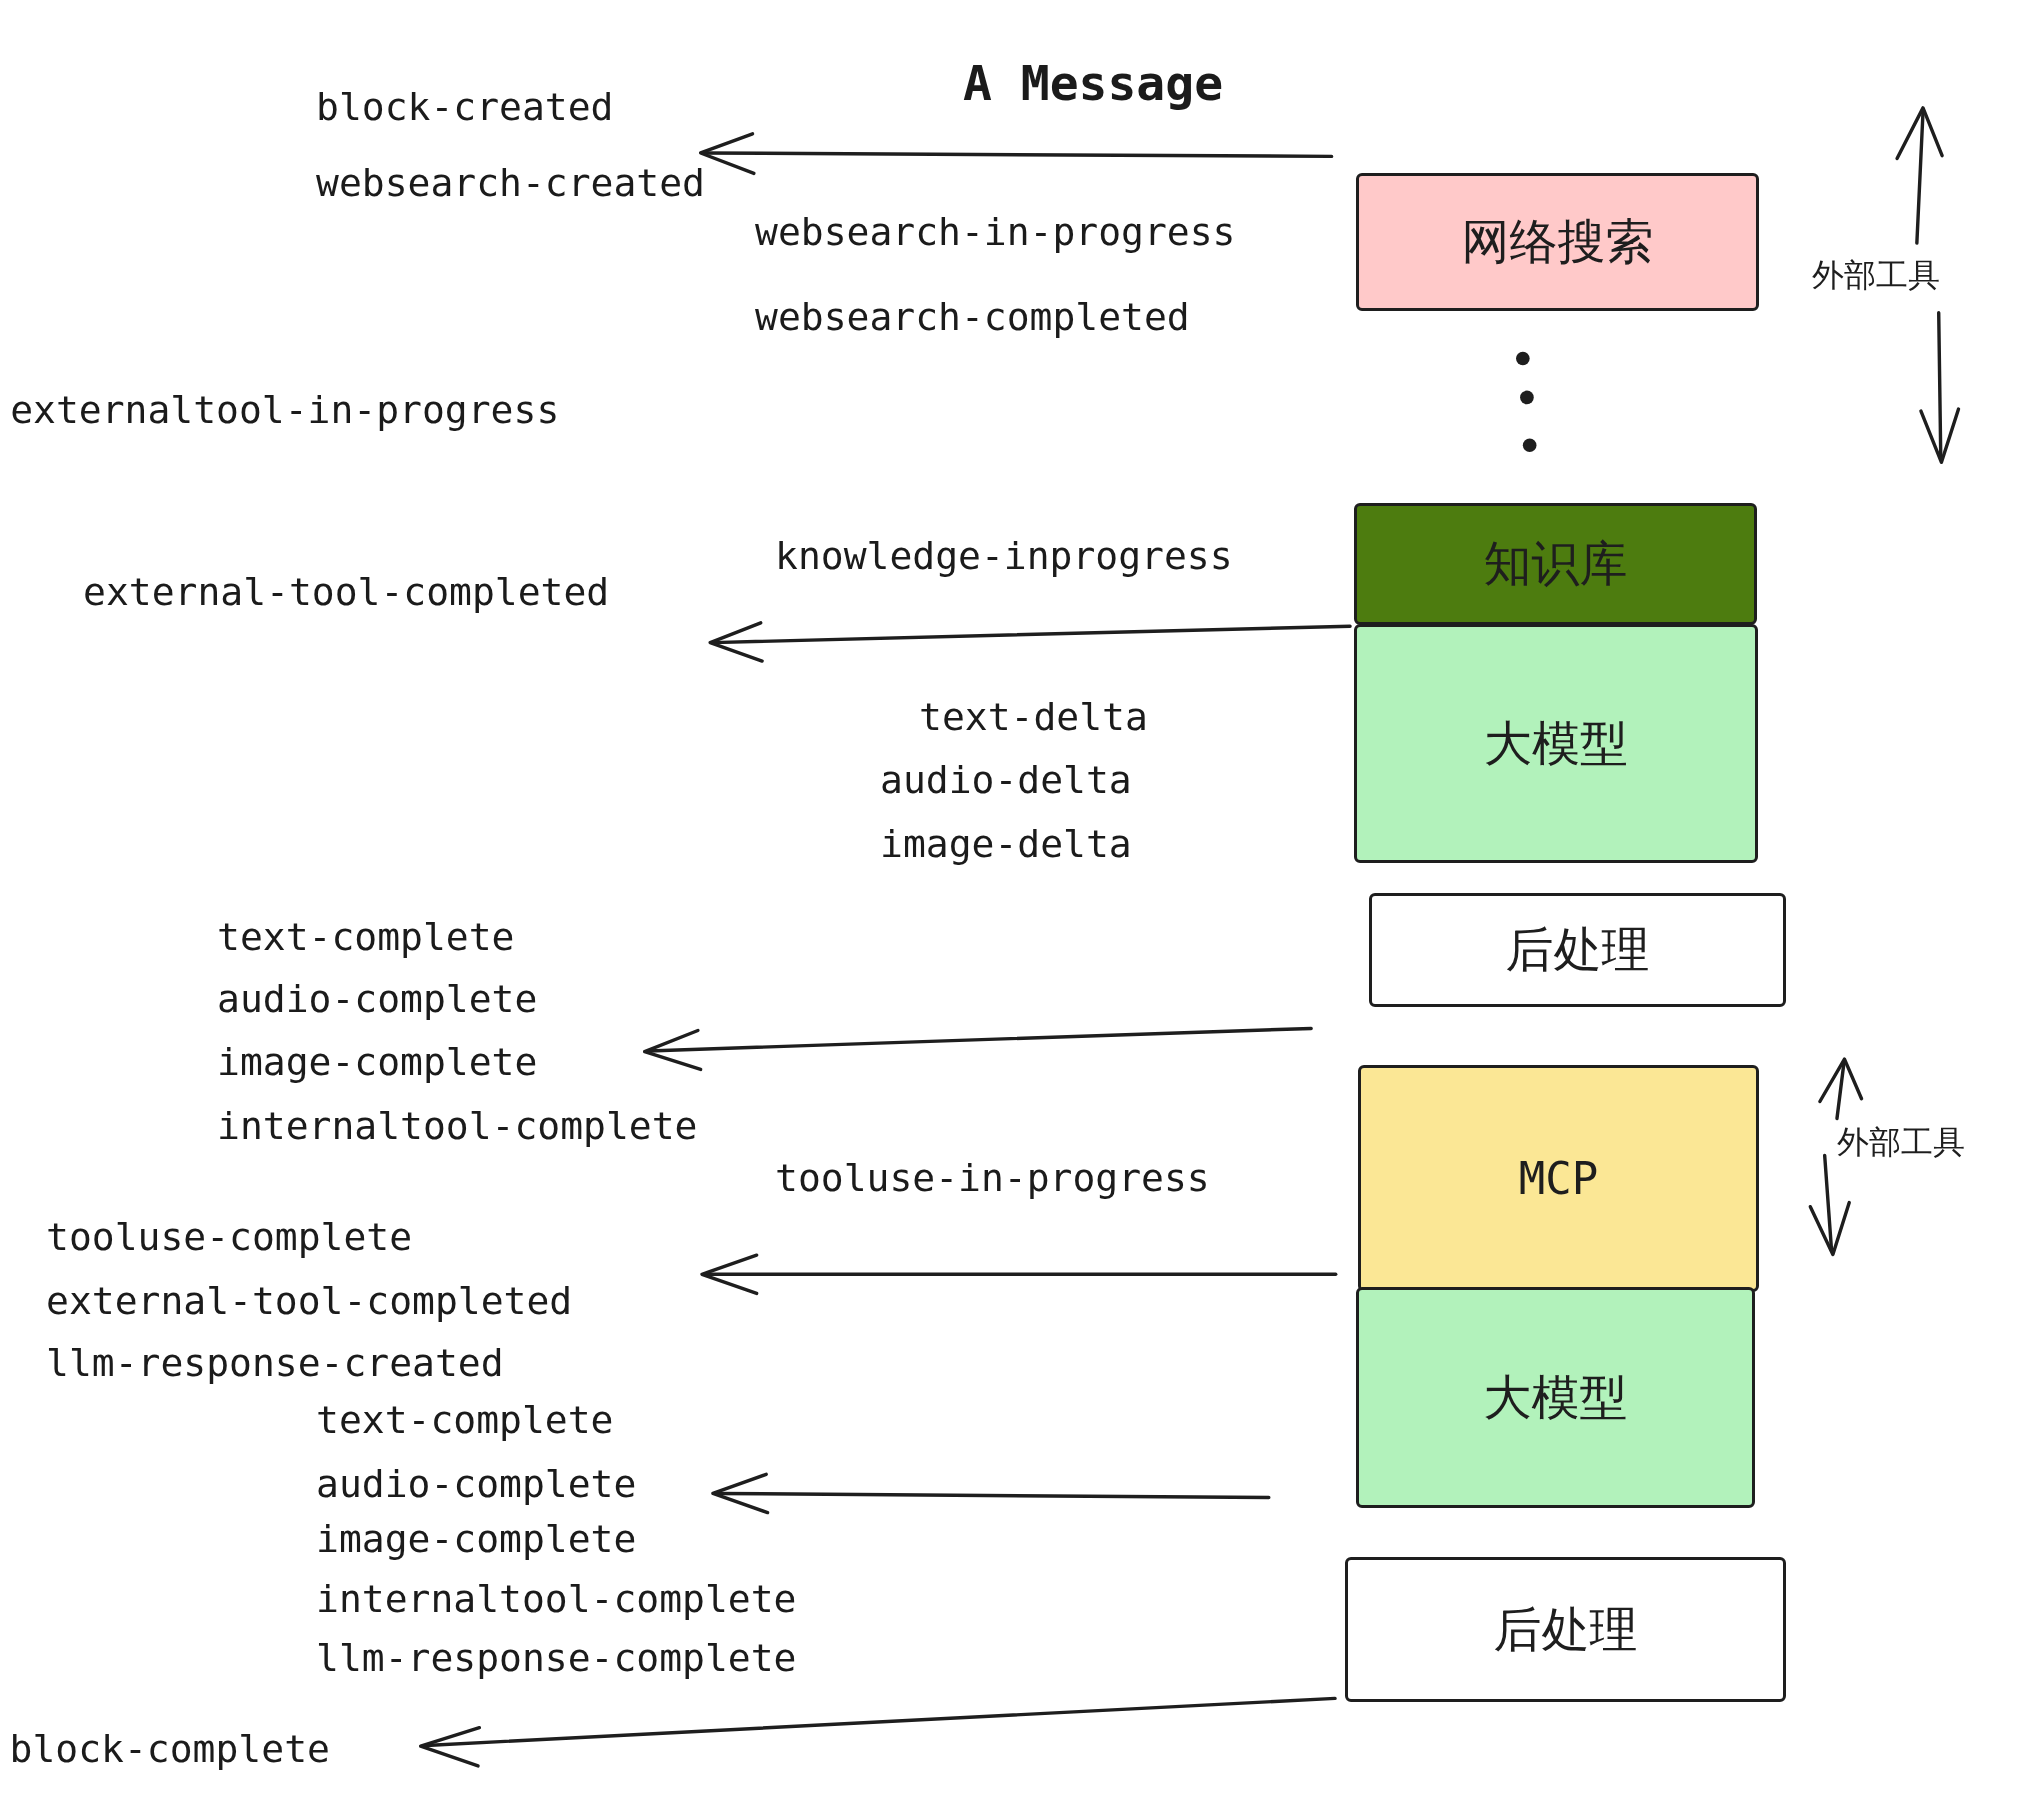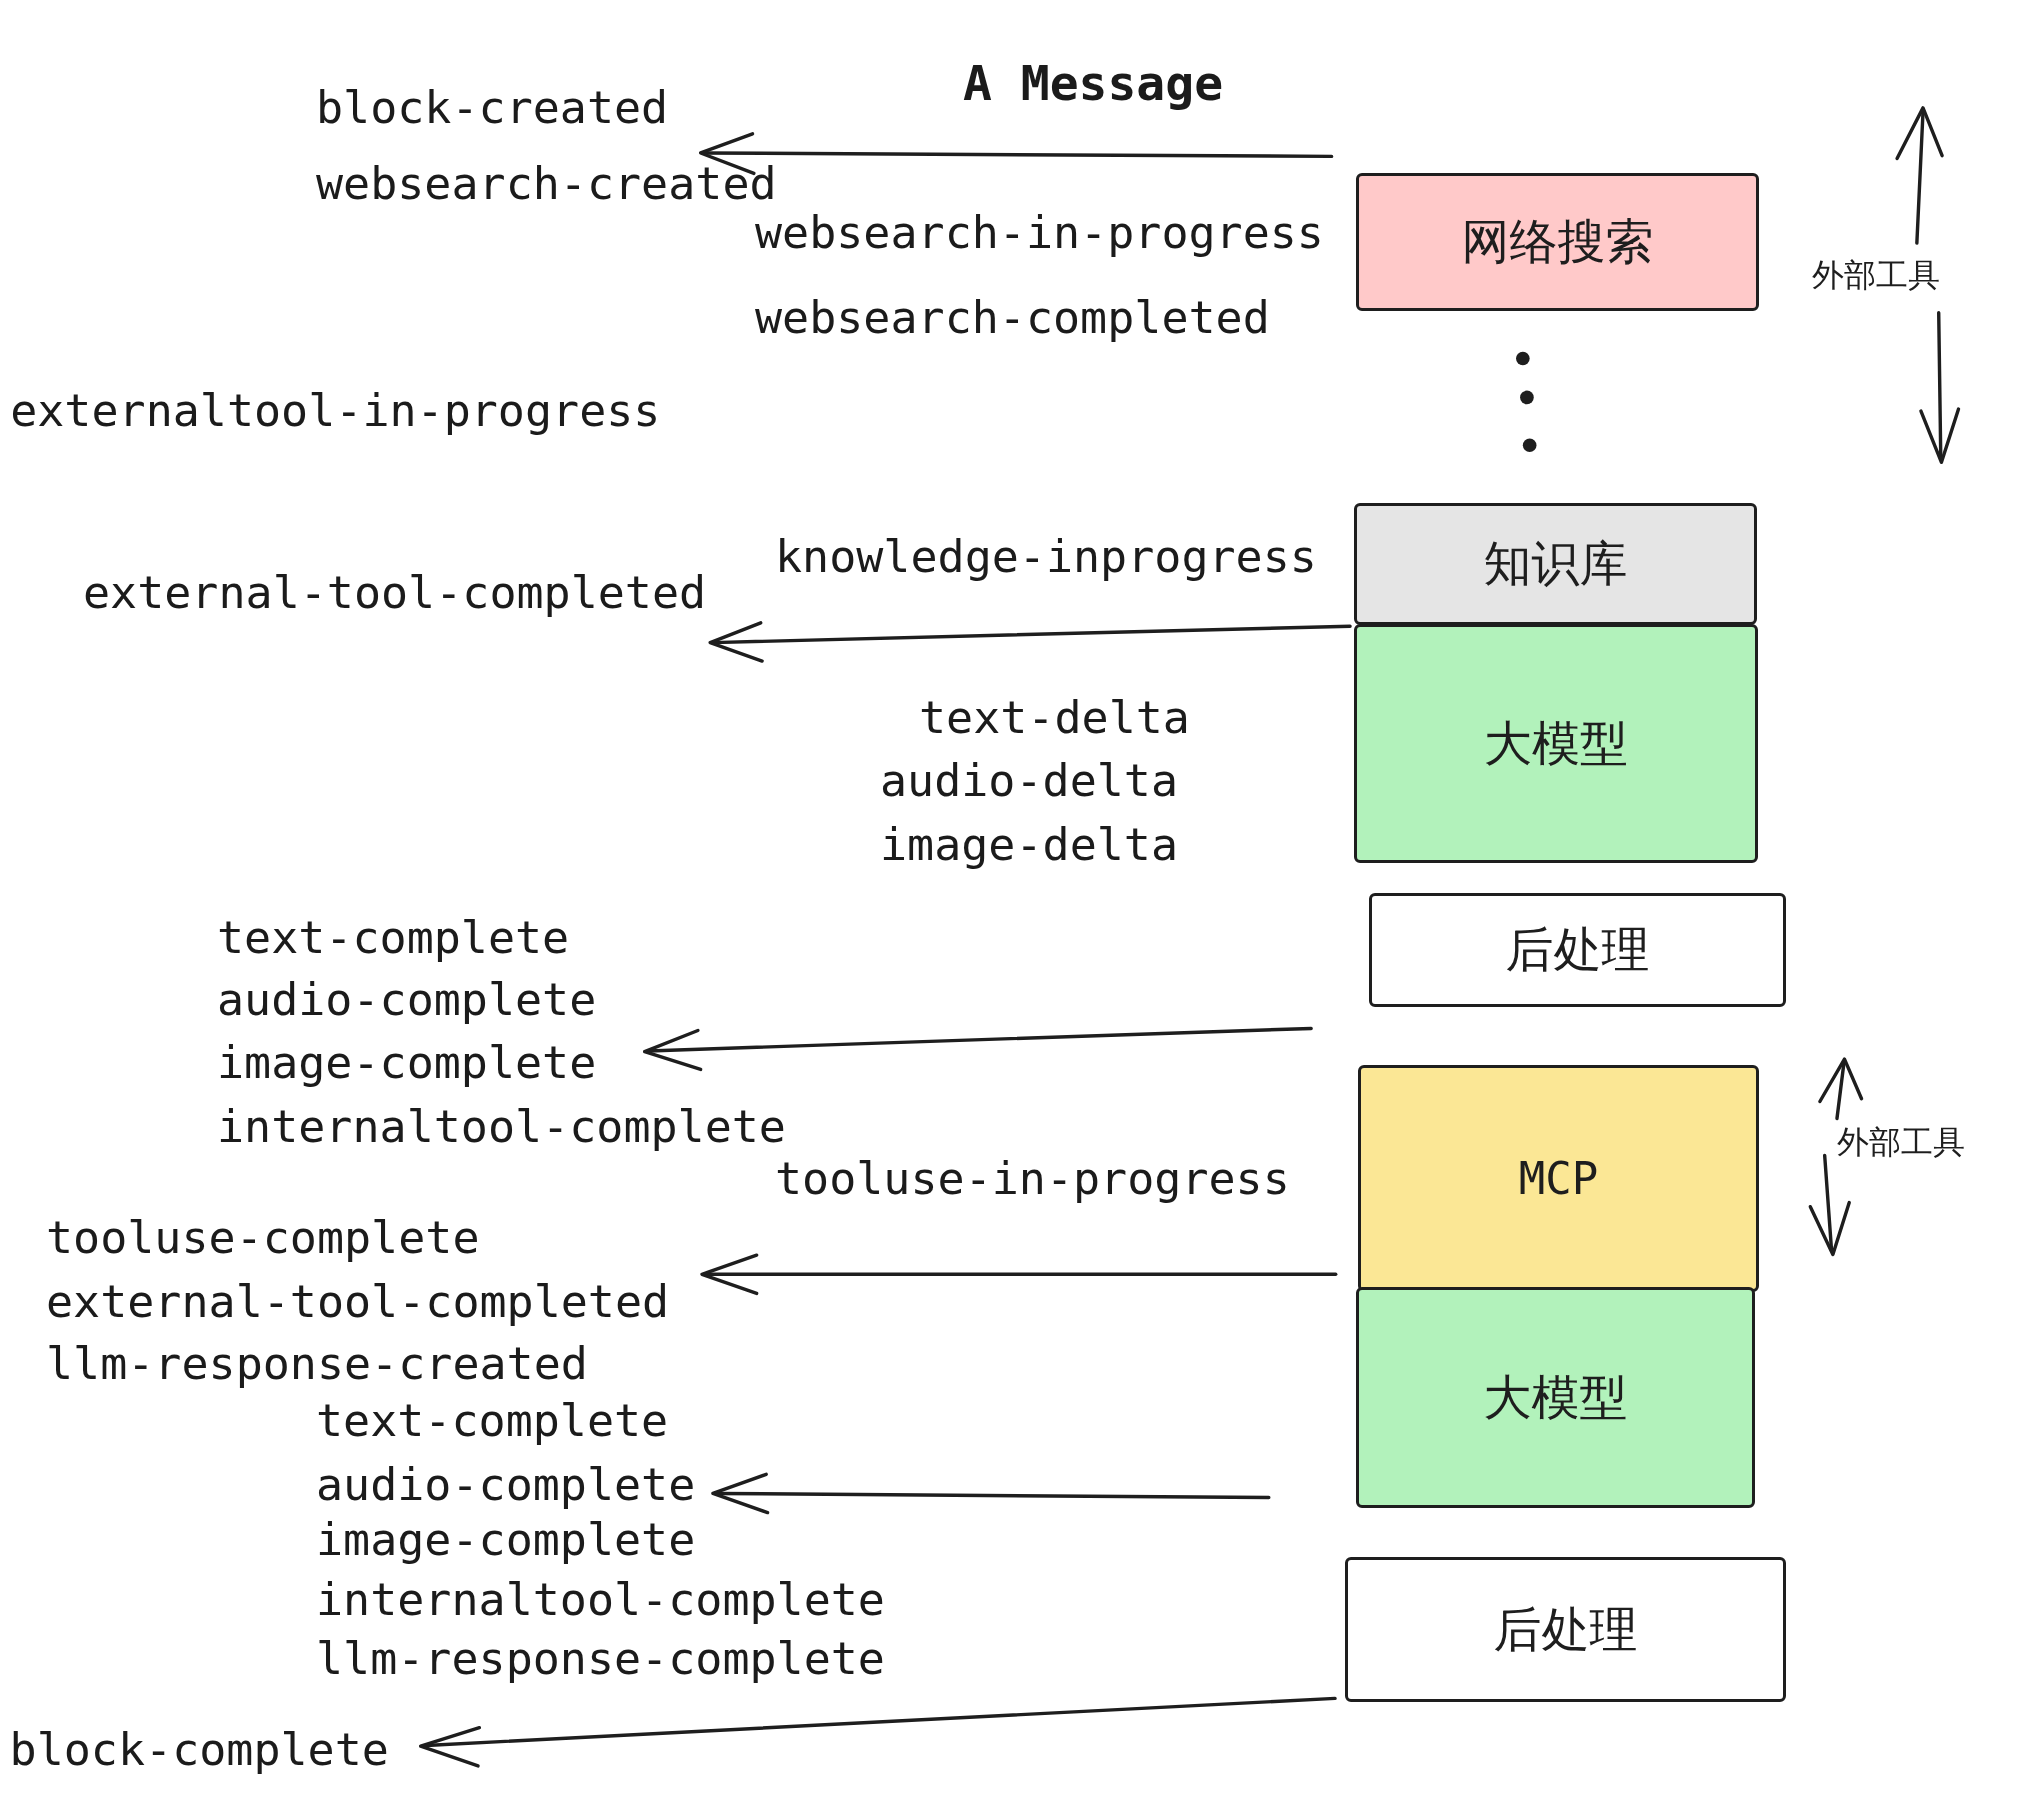--- a/index.html
+++ b/index.html
@@ -20,21 +20,21 @@
     position:absolute;
     transform:translateX(-50%);
     font-size:48px;line-height:48px;
     font-weight:bold;
     white-space:nowrap;
     z-index:2;
     margin-top:37px;
   }
   .evt{
     position:absolute;
-    font-size:45px;line-height:45px;
+    font-size:38px;line-height:45px;
     white-space:nowrap;
     z-index:2;
   }
   .box{
     position:absolute;
     border:3.4px solid #1e1e1e;
     border-radius:6px;
     display:flex;align-items:center;justify-content:center;
     box-sizing:border-box;
     z-index:2;
@@ -146,21 +146,21 @@
   <div class="evt" style="left:316px;top:1462px;">audio-complete</div>
   <div class="evt" style="left:316px;top:1517px;">image-complete</div>
   <div class="evt" style="left:316px;top:1577px;">internaltool-complete</div>
   <div class="evt" style="left:316px;top:1636px;">llm-response-complete</div>
   <div class="evt" style="left:9.6px;top:1727px;">block-complete</div>
 
   <div class="box" style="left: 1356px; top: 173px; width: 403px; height: 138px; background: rgb(255, 201, 201);">
     <span class="box-label">网络搜索</span>
   </div>
 
-  <div class="box" style="left: 1354px; top: 503px; width: 403px; height: 122px; background: #e5e5e5;">
+  <div class="box" style="left: 1354px; top: 503px; width: 403px; height: 122px; background: #4d7c0f;">
     <span class="box-label">知识库</span>
   </div>
 
   <div class="box" style="left: 1354px; top: 624px; width: 404px; height: 239px; background: rgb(178, 242, 187);">
     <span class="box-label">大模型</span>
   </div>
 
   <div class="box" style="left: 1369px; top: 893px; width: 417px; height: 114px; background: rgb(255, 255, 255);">
     <span class="box-label">后处理</span>
   </div>

